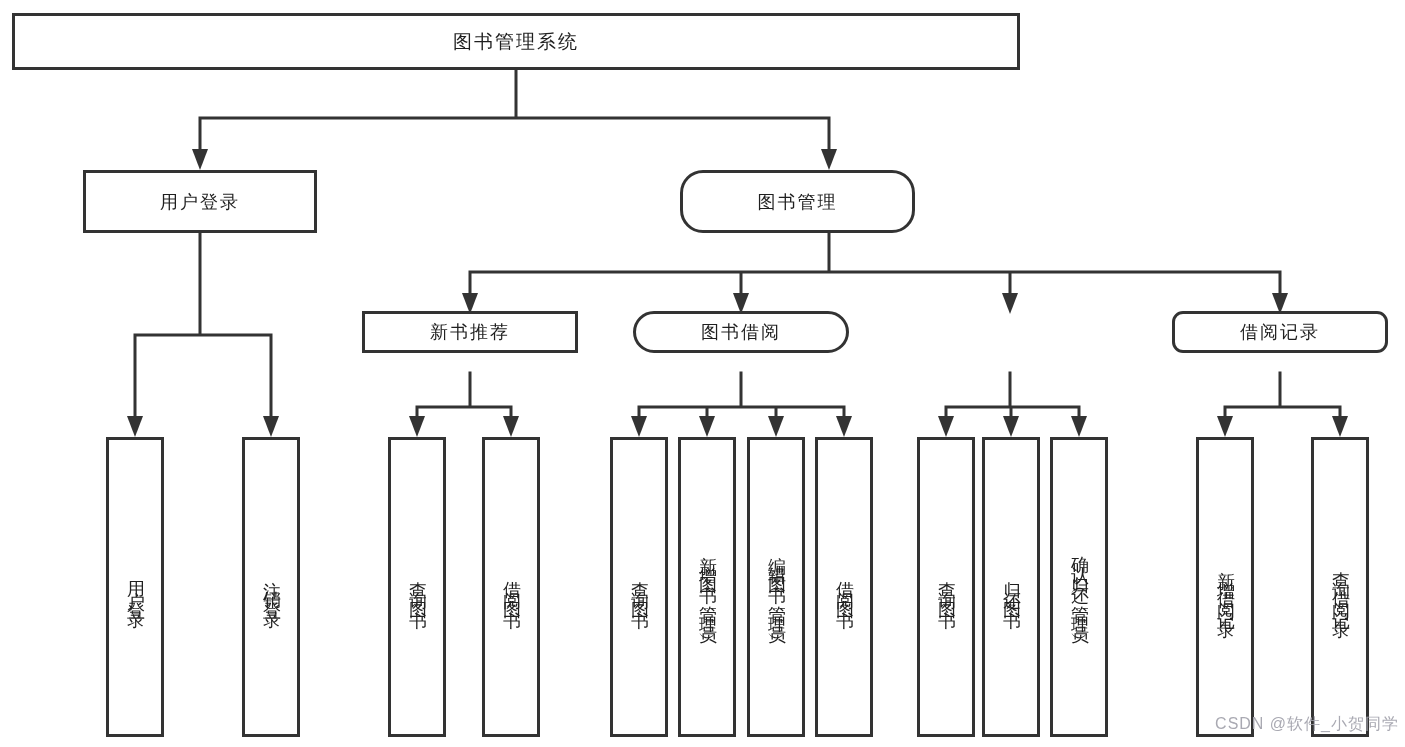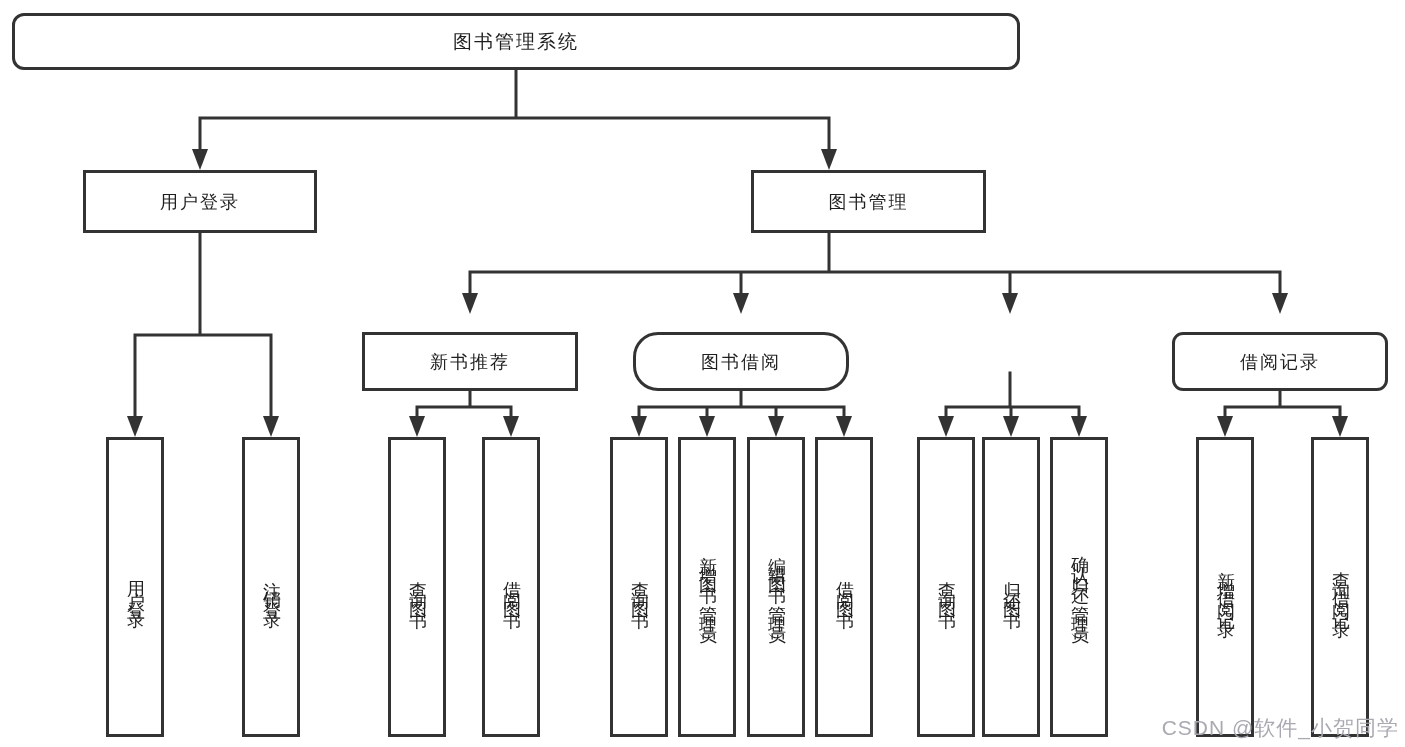--- a/index.html
+++ b/index.html
@@ -27,42 +27,42 @@
     align-items:center;
     justify-content:center;
     z-index:2;
   }
   .hlabel{
     font-size:18px;
     letter-spacing:2px;
     color:#1f1f1f;
     white-space:nowrap;
   }
-  .root-box{left:12px;top:13px;width:1008px;height:57px;border-radius:12px;}
+  .root-box{left:12px;top:13px;width:1008px;height:57px;}
   .root-box .hlabel{font-size:19px;}
   .l2-box{top:170px;height:63px;}
-  .l3-box{top:332px;height:59px;width:216px;}
+  .l3-box{top:311px;height:42px;width:216px;}
   .leaf{
     top:437px;
     height:300px;
     width:58px;
   }
   .vtext{
     writing-mode:vertical-rl;
     text-orientation:mixed;
     font-size:18px;
     line-height:1.1;
     letter-spacing:10px;
     color:#1f1f1f;
   }
   .watermark{
     position:absolute;
     right:6px;
     top:714px;
-    font-size:21px;
+    font-size:16px;
     letter-spacing:1px;
     color:#a9a9b2;
     z-index:3;
     white-space:nowrap;
   }
 </style>
 </head>
 <body>
 
 <div class="canvas">
@@ -110,21 +110,21 @@
     </g>
   </svg>
 
   <div class="node root-box">
     <span class="hlabel">图书管理系统</span>
   </div>
 
   <div class="node l2-box" style="left:83px;width:234px;">
     <span class="hlabel">用户登录</span>
   </div>
-  <div class="node l2-box" style="left:751px;width:235px;">
+  <div class="node l2-box" style="left:680px;width:235px;border-radius:23px;">
     <span class="hlabel">图书管理</span>
   </div>
 
   <div class="node l3-box" style="left:362px;">
     <span class="hlabel">新书推荐</span>
   </div>
   <div class="node l3-box" style="left:633px;border-radius:25px;">
     <span class="hlabel">图书借阅</span>
   </div>
   <div class="node l3-box" style="left:1172px;border-radius:11px;">

